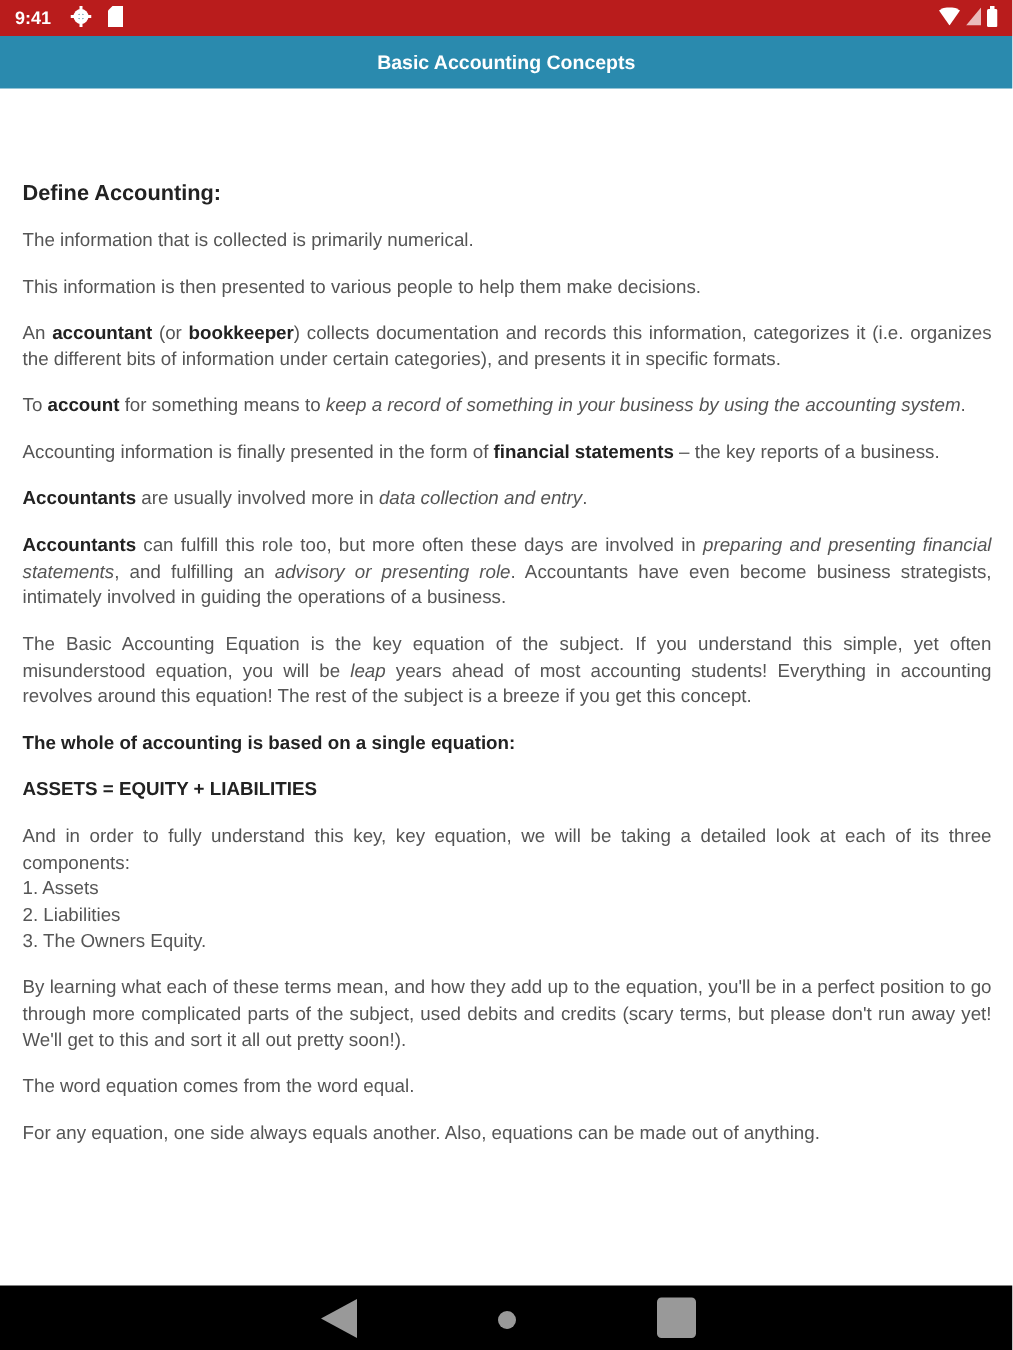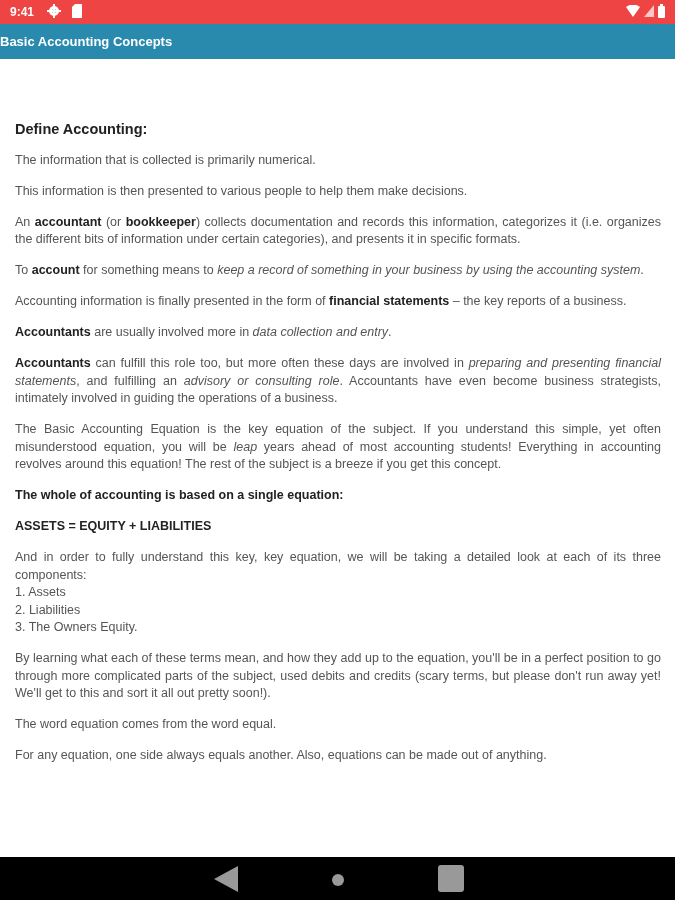--- a/index.html
+++ b/index.html
@@ -1,22 +1,22 @@
 <!DOCTYPE html>
 <html><head>
 <meta charset="utf-8">
 <style>
   html, body { margin:0; padding:0; }
   body { width:675px; height:900px; position:relative; overflow:hidden; background:#ffffff; font-family:"Liberation Sans", sans-serif; }
-  .statusbar { position:absolute; left:0; top:0; width:675px; height:24px; background:#ef4444; color:#fff; }
+  .statusbar { position:absolute; left:0; top:0; width:675px; height:24px; background:#b91c1c; color:#fff; }
   .statusbar .time { position:absolute; left:10px; top:5px; font-size:12px; font-weight:bold; }
   .statusbar .gear { position:absolute; left:47px; top:4px; width:14px; height:14px; }
   .statusbar .sd { position:absolute; left:72px; top:4px; width:10px; height:14px; }
   .statusbar .right { position:absolute; right:10px; top:4px; display:flex; gap:4px; align-items:center; }
-  .appbar { position:absolute; left:0; top:24px; width:675px; height:35px; background:#2a8aae; color:#fff; text-align:left; }
+  .appbar { position:absolute; left:0; top:24px; width:675px; height:35px; background:#2a8aae; color:#fff; text-align:center; }
   .appbar .title { line-height:35px; font-size:13px; font-weight:bold; }
   .content { position:absolute; left:15px; top:85px; width:646px; color:#555; font-size:12.5px; line-height:17.5px;margin-top:36px; }
   .content p { margin:0 0 13.5px 0; text-align:justify; }
   .content h2 { margin:0 0 13px 0; color:#222; font-size:14.5px; font-weight:bold; }
   .content b { color:#222; }
   .content .strong { color:#222; font-weight:bold; }
   .navbar { position:absolute; left:0; top:857px; width:675px; height:43px; background:#000; }
   .navbar .back { position:absolute; left:214px; top:9px; width:0; height:0; border-top:13px solid transparent; border-bottom:13px solid transparent; border-right:24px solid #999; }
   .navbar .home { position:absolute; left:332px; top:17px; width:12px; height:12px; border-radius:50%; background:#999; }
   .navbar .recent { position:absolute; left:438px; top:8px; width:26px; height:27px; border-radius:3px; background:#999; }
@@ -54,21 +54,21 @@
 </div>
 
 <div class="content">
   <h2>Define Accounting:</h2>
   <p>The information that is collected is primarily numerical.</p>
   <p>This information is then presented to various people to help them make decisions.</p>
   <p><span>An </span><b>accountant</b><span> (or </span><b>bookkeeper</b><span>) collects documentation and records this information, categorizes it (i.e. organizes the different bits of information under certain categories), and presents it in specific formats.</span></p>
   <p><span>To </span><b>account</b><span> for something means to </span><i>keep a record of something in your business by using the accounting system</i><span>.</span></p>
   <p><span>Accounting information is finally presented in the form of </span><b>financial statements</b><span> – the key reports of a business.</span></p>
   <p><b>Accountants</b><span> are usually involved more in </span><i>data collection and entry</i><span>.</span></p>
-  <p><b>Accountants</b><span> can fulfill this role too, but more often these days are involved in </span><i>preparing and presenting financial statements</i><span>, and fulfilling an </span><i>advisory or consulting role</i><span>. Accountants have even become business strategists, intimately involved in guiding the operations of a business.</span></p>
+  <p><b>Accountants</b><span> can fulfill this role too, but more often these days are involved in </span><i>preparing and presenting financial statements</i><span>, and fulfilling an </span><i>advisory or presenting role</i><span>. Accountants have even become business strategists, intimately involved in guiding the operations of a business.</span></p>
   <p><span>The Basic Accounting Equation is the key equation of the subject. If you understand this simple, yet often misunderstood equation, you will be </span><i>leap</i><span> years ahead of most accounting students! Everything in accounting revolves around this equation! The rest of the subject is a breeze if you get this concept.</span></p>
   <p class="strong">The whole of accounting is based on a single equation:</p>
   <p class="strong">ASSETS = EQUITY + LIABILITIES</p>
   <p><span>And in order to fully understand this key, key equation, we will be taking a detailed look at each of its three components:</span><br><span>1. Assets</span><br><span>2. Liabilities</span><br><span>3. The Owners Equity.</span></p>
   <p>By learning what each of these terms mean, and how they add up to the equation, you'll be in a perfect position to go through more complicated parts of the subject, used debits and credits (scary terms, but please don't run away yet! We'll get to this and sort it all out pretty soon!).</p>
   <p>The word equation comes from the word equal.</p>
   <p>For any equation, one side always equals another. Also, equations can be made out of anything.</p>
 </div>
 
 <div class="navbar">

